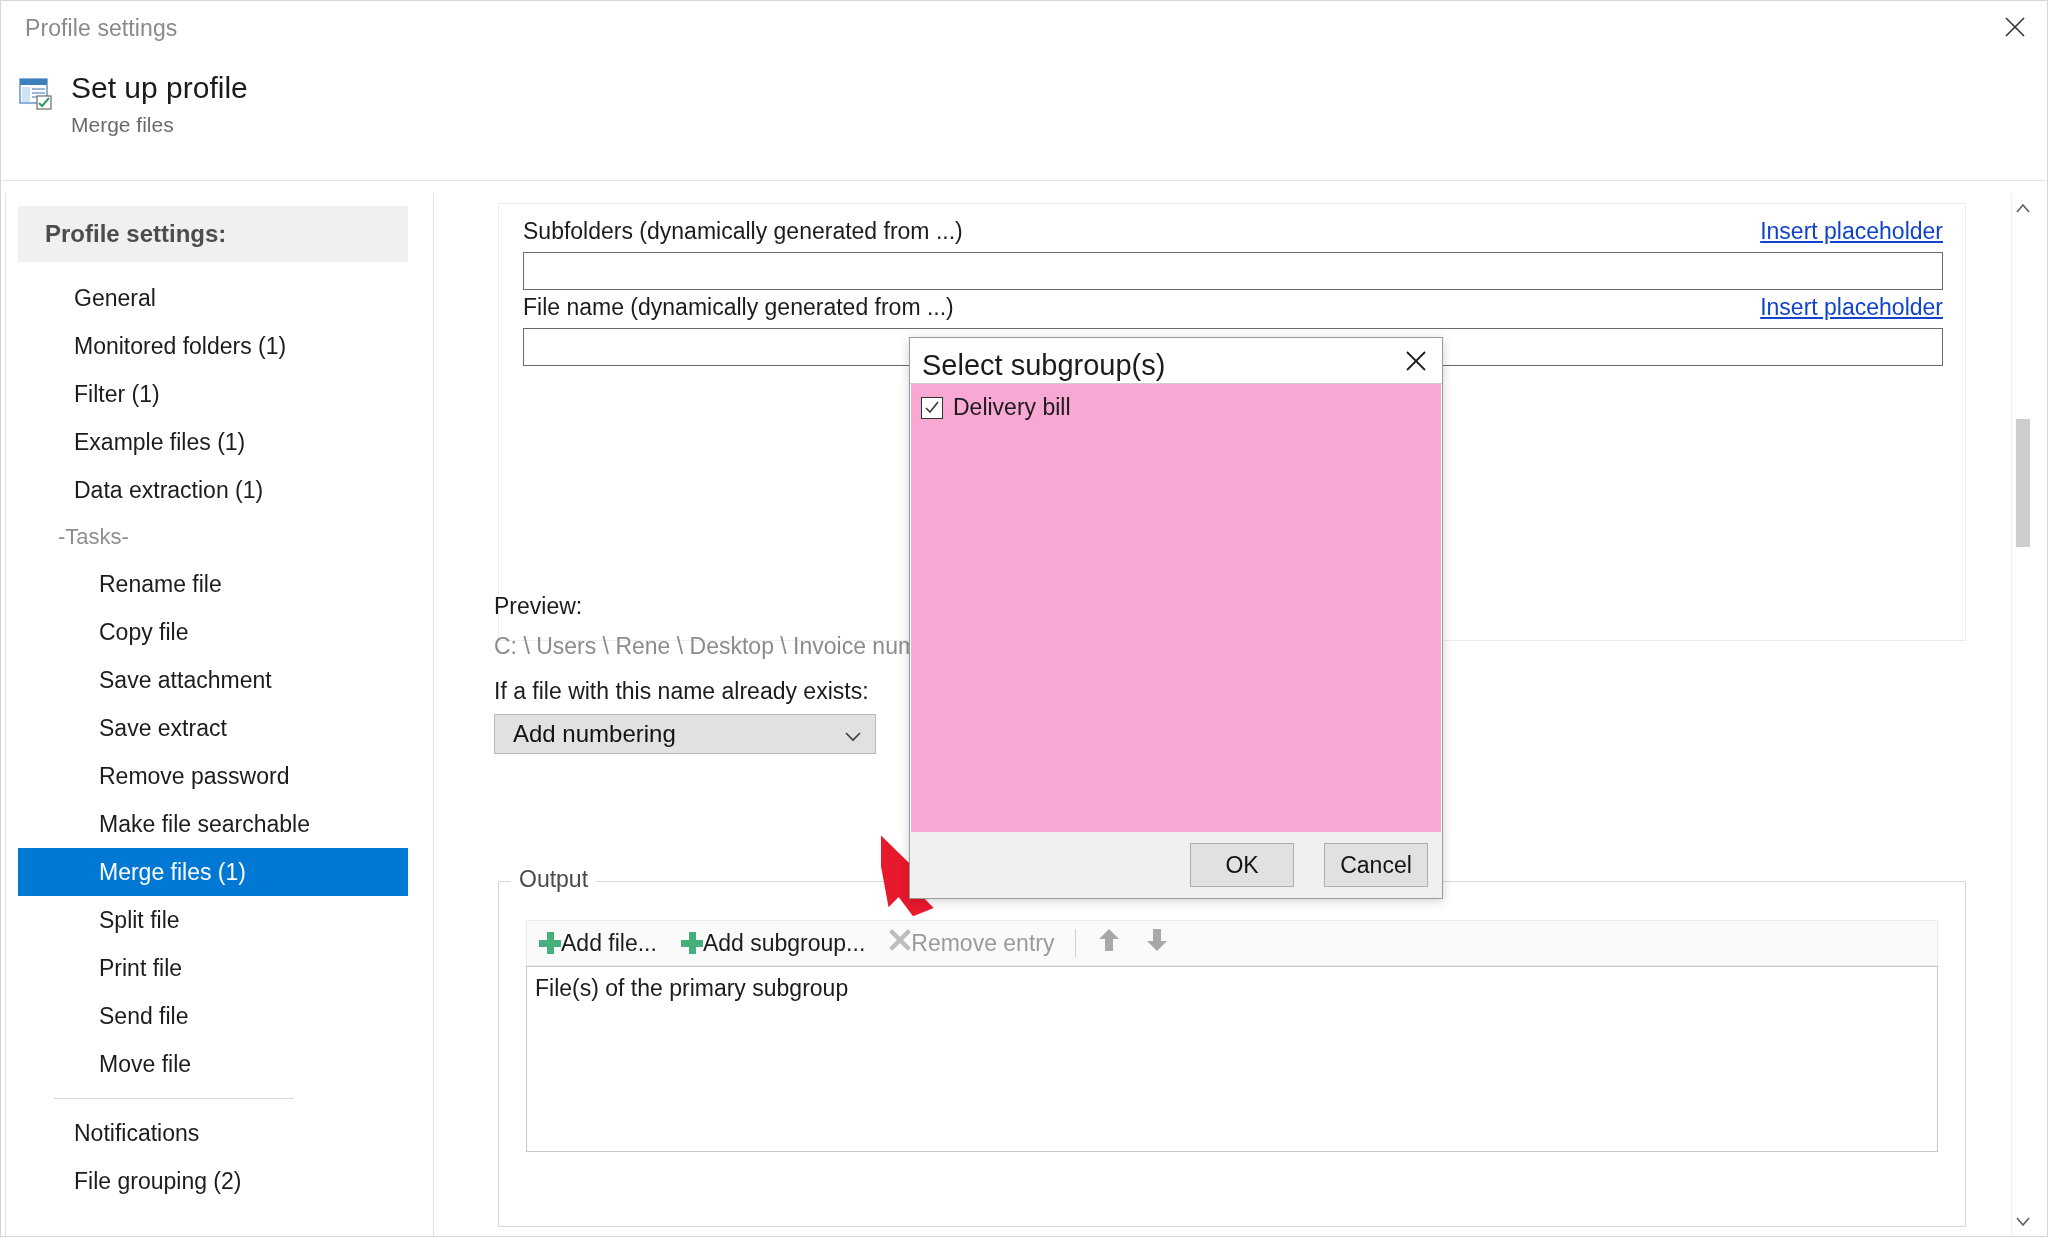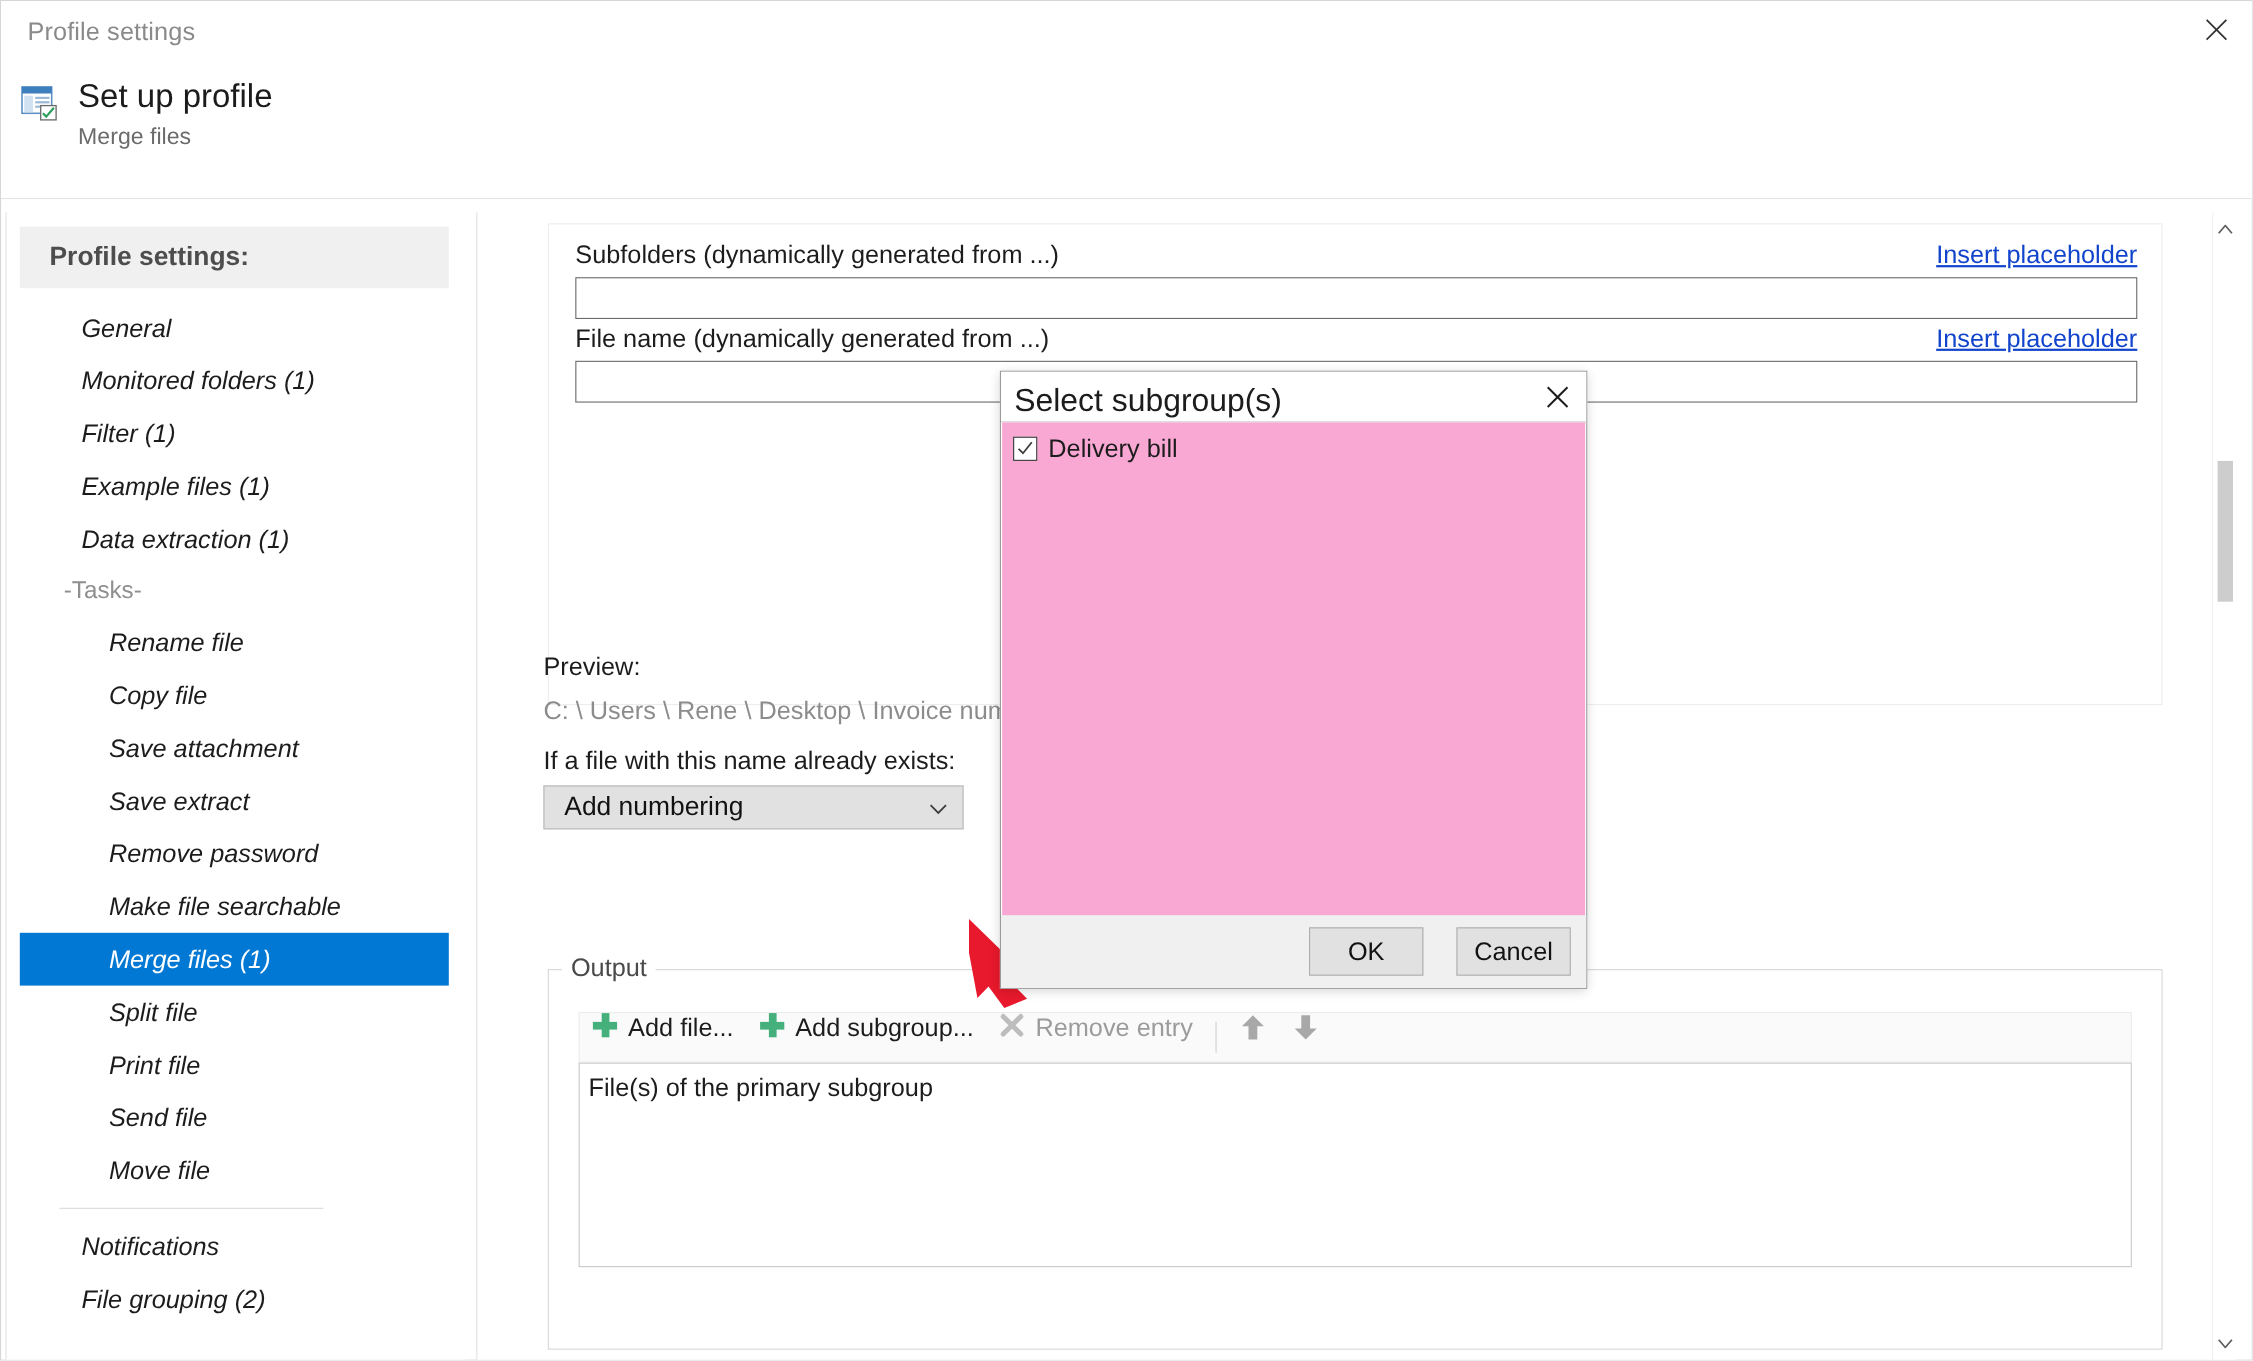--- a/index.html
+++ b/index.html
@@ -65,21 +65,20 @@
     background: #f0f0f0;
     display: flex; align-items: center;
     padding-left: 27px;
     font-size: 24px; font-weight: bold; color: #4d4d4d;
   }
   .side-item {
     height: 48px; display: flex; align-items: center;
     padding-left: 56px; margin-left: 12px; width: 390px;
     font-size: 23px; color: #1c1c1c; cursor: pointer;
     white-space: nowrap;
-    font-style: italic;
   }
   .side-item.indent { padding-left: 81px; }
   .side-item.selected { background: #0078d4; color: #ffffff; }
   .side-group-label {
     height: 46px; display: flex; align-items: center;
     padding-left: 40px; margin-left: 12px;
     font-size: 22px; color: #8f8f8f;
   }
   .side-sep {
     margin: 10px 0 10px 48px; width: 240px;
@@ -149,21 +148,21 @@
     background: #ffffff; padding: 0 8px;
     font-size: 23px; color: #4a4a4a;
   }
   #output-toolbar {
     position: absolute; left: 27px; top: 38px;
     right: 27px; height: 46px;
     background: #fafafa; border: 1px solid #ececec;
     display: flex; align-items: center;
   }
   .tb-btn {
-    display: flex; align-items: flex-start; gap: 10px;
+    display: flex; align-items: center; 
     height: 44px; padding: 0 12px; cursor: pointer;
     font-size: 23px; color: #1c1c1c; white-space: nowrap;
   }
   .tb-btn.disabled { color: #9b9b9b; cursor: default; }
   .tb-sep { width: 1px; height: 28px; background: #d0d0d0; margin: 0 9px; }
   .plus-icon { width: 22px; height: 22px; position: relative; flex: 0 0 auto; }
   .plus-icon::before, .plus-icon::after {
     content: ""; position: absolute; background: #45b07c;
   }
   .plus-icon::before { left: 8px; top: 0; width: 7px; height: 22px; }

